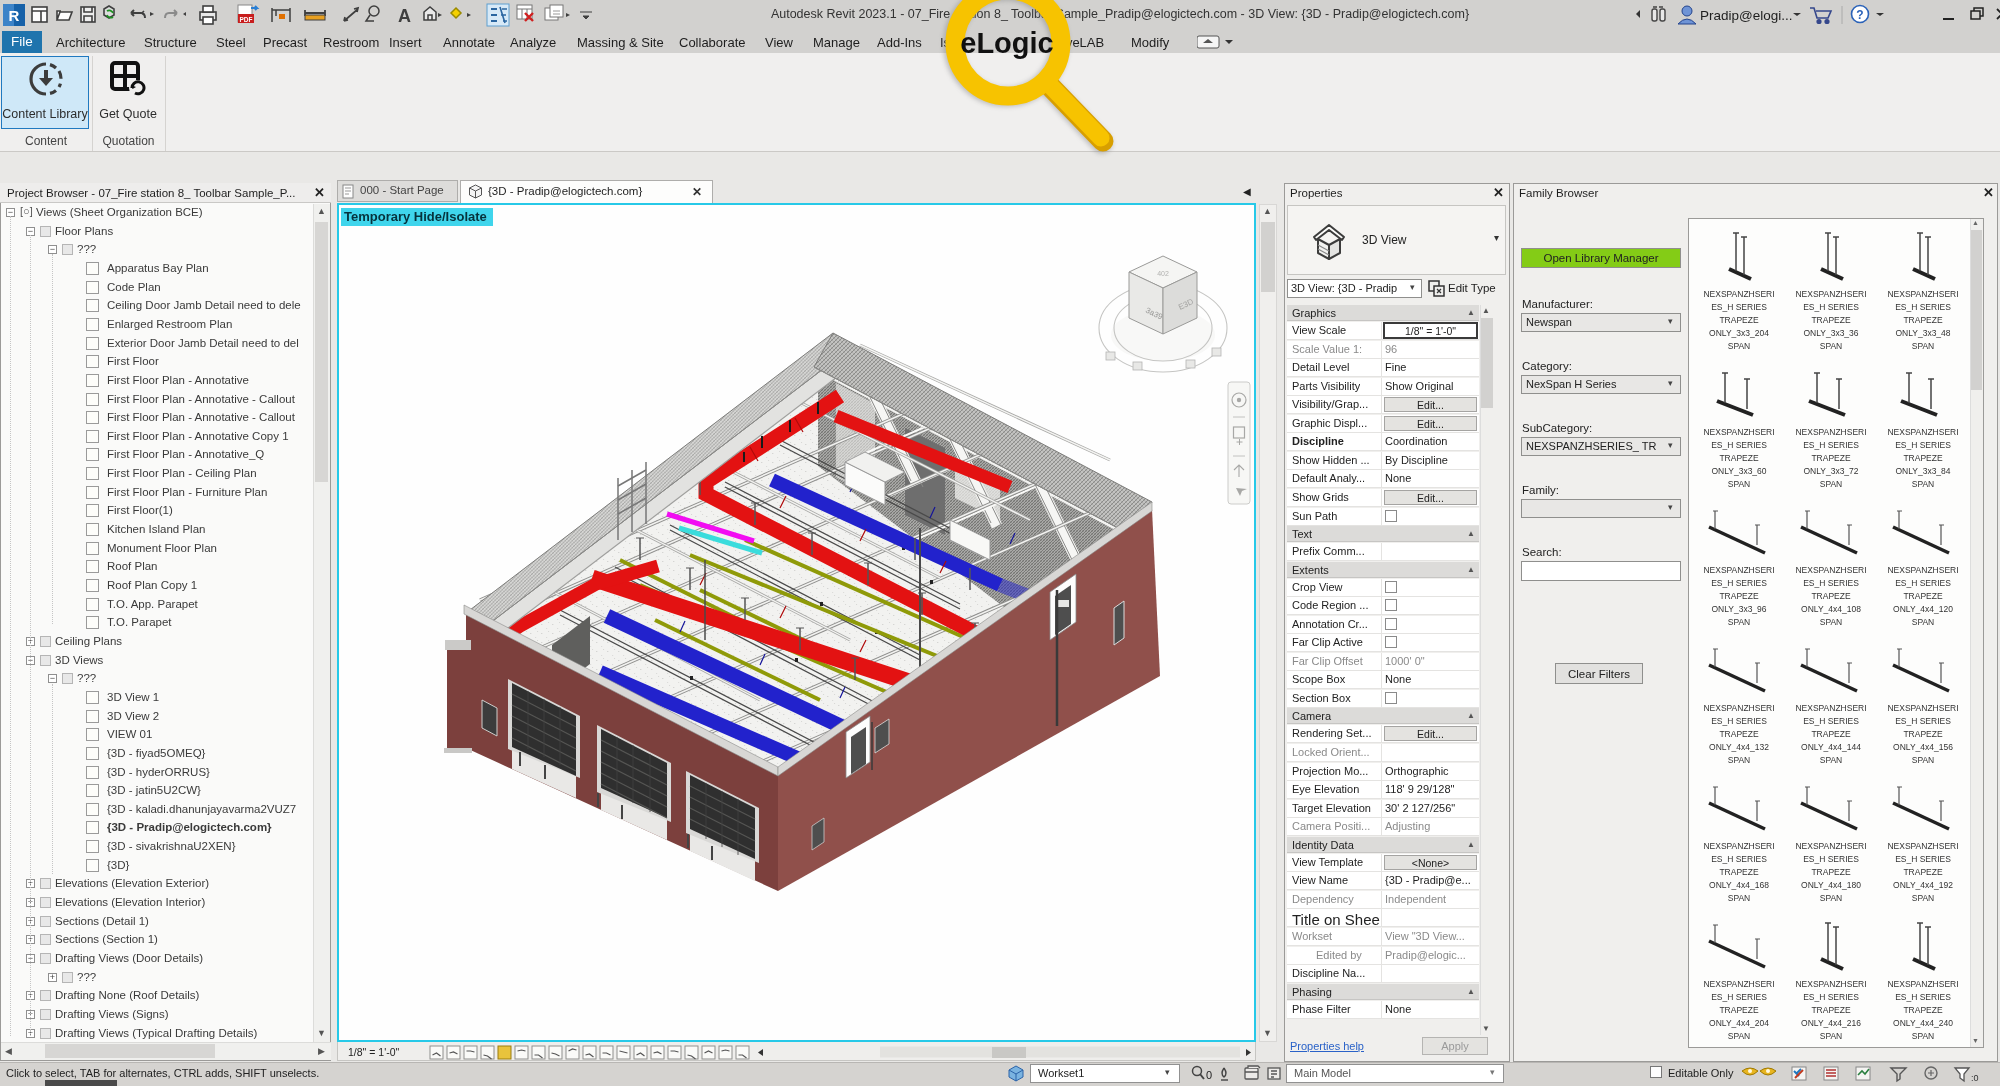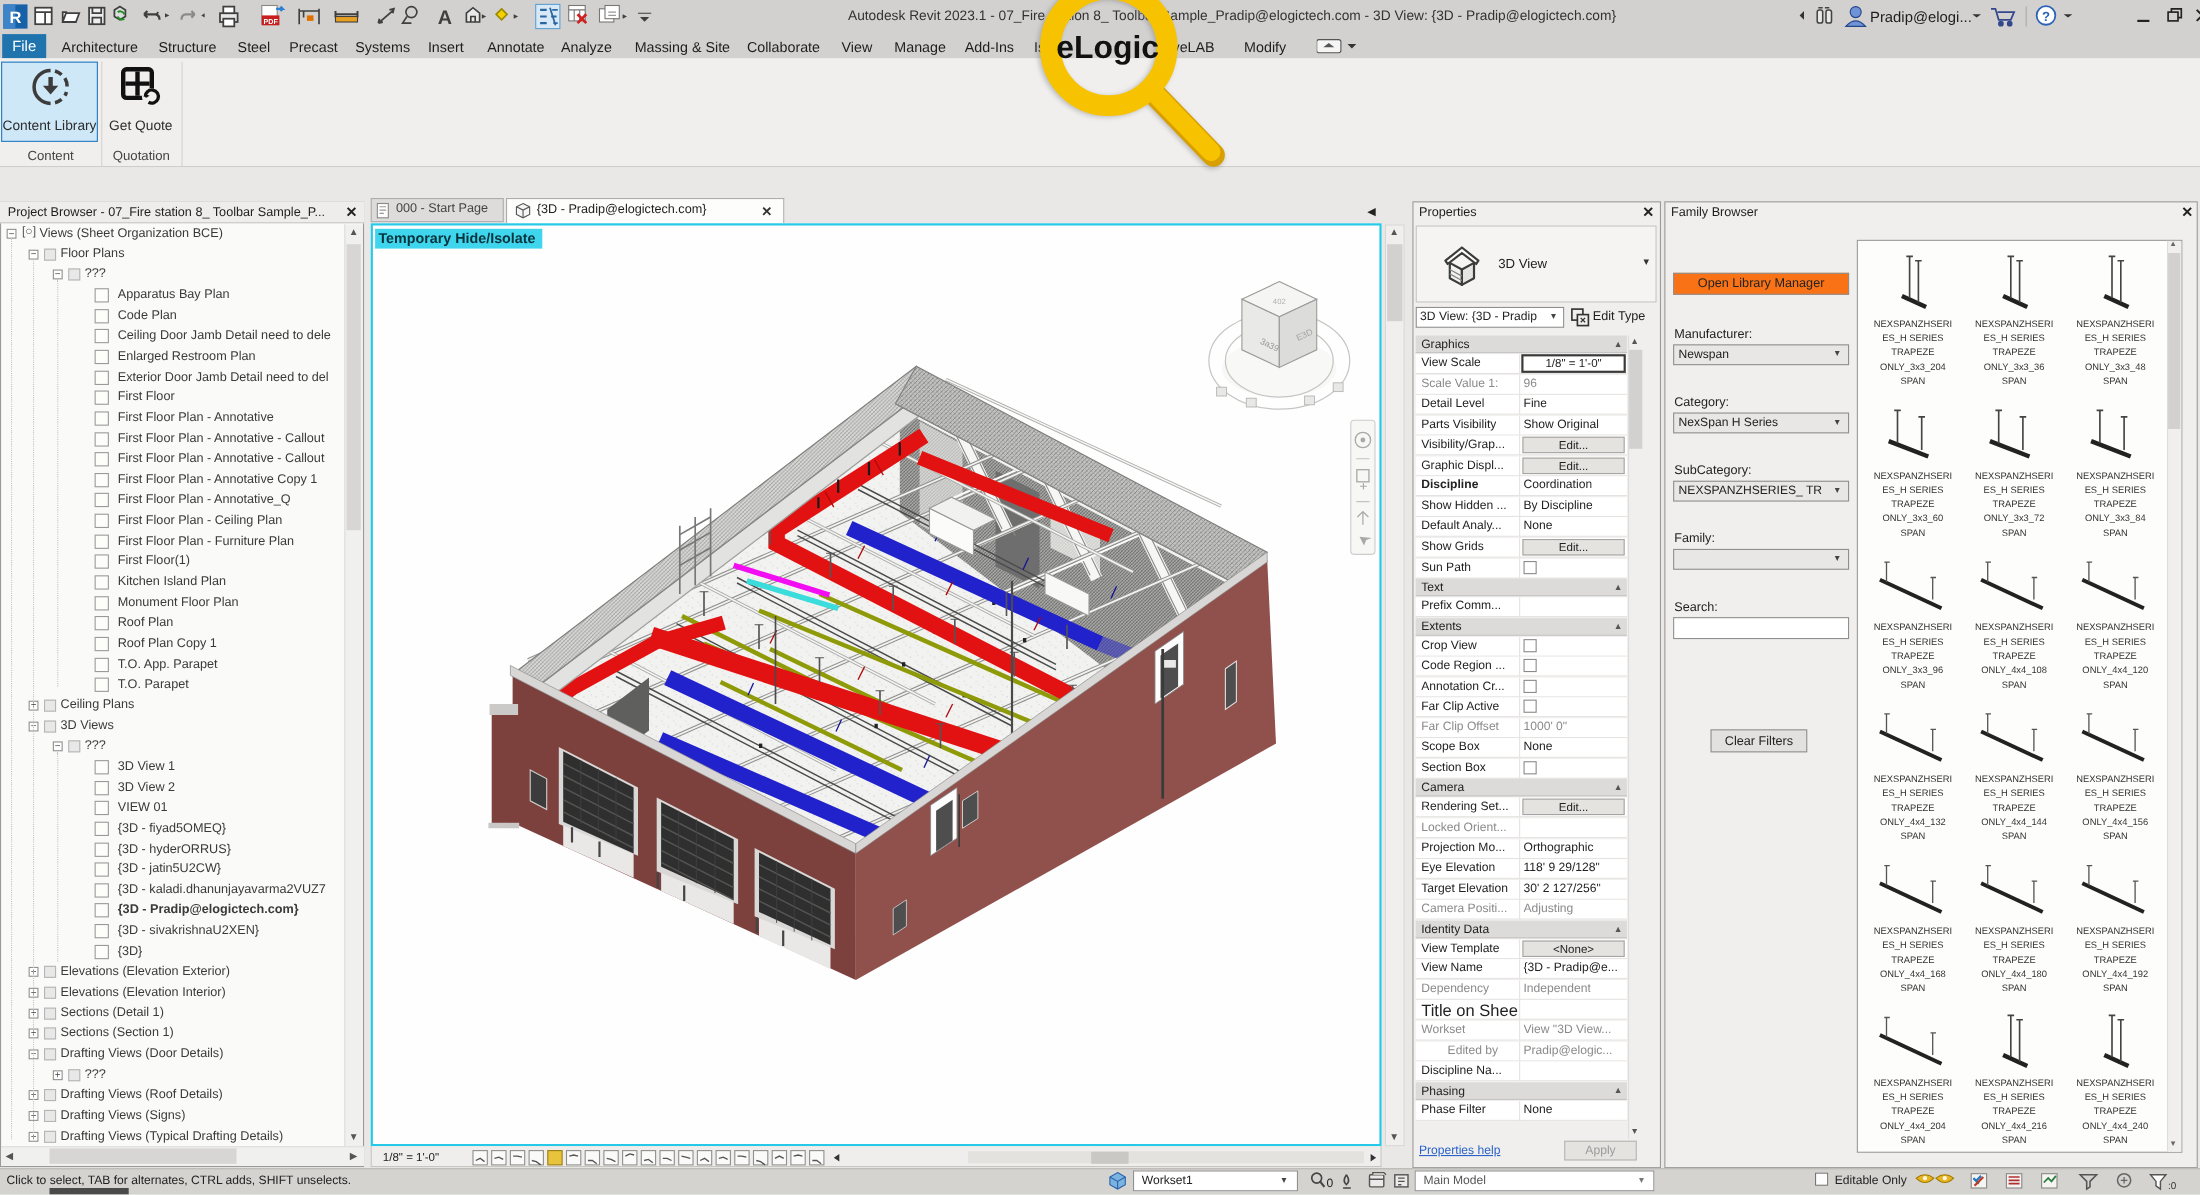--- a/index.html
+++ b/index.html
@@ -100,21 +100,21 @@
       <rect x="341" y="11" width="9" height="8"></rect>
       <path d="M344 11v-3h9v8h-3"></path>
     </g>
 <path d="M367 9 l10 10 m0 -10 l-10 10" stroke="#222" stroke-width="1.8"></path>
 </svg>
 <div class="abs" style="left:2px;top:31px;width:40px;height:22px;background:#1f74ad;color:#fff;font-size:13.5px;text-align:center;line-height:22px;">File</div>
 <div class="abs txt" style="left:56px;top:35px;font-size:13px;color:#1e1e1e;">Architecture</div>
 <div class="abs txt" style="left:144px;top:35px;font-size:13px;color:#1e1e1e;">Structure</div>
 <div class="abs txt" style="left:216px;top:35px;font-size:13px;color:#1e1e1e;">Steel</div>
 <div class="abs txt" style="left:263px;top:35px;font-size:13px;color:#1e1e1e;">Precast</div>
-<div class="abs txt" style="left:323px;top:35px;font-size:13px;color:#1e1e1e;">Systems</div>
+<div class="abs txt" style="left:323px;top:35px;font-size:13px;color:#1e1e1e;">Restroom</div>
 <div class="abs txt" style="left:389px;top:35px;font-size:13px;color:#1e1e1e;">Insert</div>
 <div class="abs txt" style="left:443px;top:35px;font-size:13px;color:#1e1e1e;">Annotate</div>
 <div class="abs txt" style="left:510px;top:35px;font-size:13px;color:#1e1e1e;">Analyze</div>
 <div class="abs txt" style="left:577px;top:35px;font-size:13px;color:#1e1e1e;">Massing &amp; Site</div>
 <div class="abs txt" style="left:679px;top:35px;font-size:13px;color:#1e1e1e;">Collaborate</div>
 <div class="abs txt" style="left:765px;top:35px;font-size:13px;color:#1e1e1e;">View</div>
 <div class="abs txt" style="left:813px;top:35px;font-size:13px;color:#1e1e1e;">Manage</div>
 <div class="abs txt" style="left:877px;top:35px;font-size:13px;color:#1e1e1e;">Add-Ins</div>
 <div class="abs txt" style="left:940px;top:35px;font-size:13px;color:#1e1e1e;">Is</div>
 <div class="abs txt" style="left:1063px;top:35px;font-size:13px;color:#1e1e1e;">lveLAB</div>
@@ -258,21 +258,21 @@
 <div class="abs" style="left:40px;top:934.3499999999992px;width:11px;height:11px;border:1px solid #b5b5b5;background:#e8e8e8;"></div>
 <div class="abs txt" style="left:55px;top:933.3499999999992px;font-size:11.5px;color:#3a3a3a;font-weight:normal;">Sections (Section 1)</div>
 <div class="abs" style="left:26px;top:953.9999999999992px;width:9px;height:9px;border:1px solid #8f8f8f;background:#fff;font-size:9px;line-height:7px;text-align:center;color:#444;">−</div>
 <div class="abs" style="left:40px;top:952.9999999999992px;width:11px;height:11px;border:1px solid #b5b5b5;background:#e8e8e8;"></div>
 <div class="abs txt" style="left:55px;top:951.9999999999992px;font-size:11.5px;color:#3a3a3a;font-weight:normal;">Drafting Views (Door Details)</div>
 <div class="abs" style="left:48px;top:972.6499999999992px;width:9px;height:9px;border:1px solid #8f8f8f;background:#fff;font-size:9px;line-height:7px;text-align:center;color:#444;">+</div>
 <div class="abs" style="left:62px;top:971.6499999999992px;width:11px;height:11px;border:1px solid #b5b5b5;background:#e8e8e8;"></div>
 <div class="abs txt" style="left:77px;top:970.6499999999992px;font-size:11.5px;color:#3a3a3a;font-weight:normal;">???</div>
 <div class="abs" style="left:26px;top:991.2999999999992px;width:9px;height:9px;border:1px solid #8f8f8f;background:#fff;font-size:9px;line-height:7px;text-align:center;color:#444;">+</div>
 <div class="abs" style="left:40px;top:990.2999999999992px;width:11px;height:11px;border:1px solid #b5b5b5;background:#e8e8e8;"></div>
-<div class="abs txt" style="left:55px;top:989.2999999999992px;font-size:11.5px;color:#3a3a3a;font-weight:normal;">Drafting Views (Roof Details)</div>
+<div class="abs txt" style="left:55px;top:989.2999999999992px;font-size:11.5px;color:#3a3a3a;font-weight:normal;">Drafting None (Roof Details)</div>
 <div class="abs" style="left:26px;top:1009.9499999999991px;width:9px;height:9px;border:1px solid #8f8f8f;background:#fff;font-size:9px;line-height:7px;text-align:center;color:#444;">+</div>
 <div class="abs" style="left:40px;top:1008.9499999999991px;width:11px;height:11px;border:1px solid #b5b5b5;background:#e8e8e8;"></div>
 <div class="abs txt" style="left:55px;top:1007.9499999999991px;font-size:11.5px;color:#3a3a3a;font-weight:normal;">Drafting Views (Signs)</div>
 <div class="abs" style="left:26px;top:1028.5999999999992px;width:9px;height:9px;border:1px solid #8f8f8f;background:#fff;font-size:9px;line-height:7px;text-align:center;color:#444;">+</div>
 <div class="abs" style="left:40px;top:1027.5999999999992px;width:11px;height:11px;border:1px solid #b5b5b5;background:#e8e8e8;"></div>
 <div class="abs txt" style="left:55px;top:1026.5999999999992px;font-size:11.5px;color:#3a3a3a;font-weight:normal;">Drafting Views (Typical Drafting Details)</div>
 <div class="abs" style="left:10px;top:216px;width:1px;height:820px;border-left:1px dotted #c5c5c5;"></div>
 <div class="abs" style="left:30px;top:235px;width:1px;height:801px;border-left:1px dotted #c5c5c5;"></div>
 <div class="abs" style="left:52px;top:254px;width:1px;height:370px;border-left:1px dotted #c5c5c5;"></div>
 <div class="abs" style="left:52px;top:684px;width:1px;height:190px;border-left:1px dotted #c5c5c5;"></div>
@@ -838,21 +838,21 @@
 <div class="abs txt" style="left:1385px;top:1002.5999999999991px;font-size:11px;color:#222;max-width:92px;overflow:hidden;">None</div>
 <div class="abs" style="left:1480px;top:305px;width:14px;height:730px;background:#f0efed;border-left:1px solid #ddd;"></div>
 <div class="abs" style="left:1481px;top:318px;width:12px;height:90px;background:#d2d1cf;"></div>
 <div class="abs txt" style="left:1482px;top:306px;font-size:8px;color:#555;">▲</div>
 <div class="abs txt" style="left:1482px;top:1024px;font-size:8px;color:#555;">▼</div>
 <div class="abs txt" style="left:1290px;top:1040px;font-size:11px;color:#2a62c8;text-decoration:underline;">Properties help</div>
 <div class="abs" style="left:1422px;top:1037px;width:66px;height:18px;background:#e4e3e0;border:1px solid #b5b4b2;text-align:center;font-size:11px;color:#9a9a9a;line-height:17px;">Apply</div>
 <div class="abs" style="left:1513px;top:183px;width:485px;height:879px;background:#f0efed;border:1px solid #9b9a98;"></div>
 <div class="abs txt" style="left:1519px;top:187px;font-size:11.5px;color:#1e1e1e;">Family Browser</div>
 <div class="abs txt" style="left:1983px;top:185px;font-size:13px;font-weight:bold;color:#222;">✕</div>
-<div class="abs" style="left:1521px;top:248px;width:160px;height:20px;background:#f97316;border:1px solid #8f8f8d;text-align:center;font-size:11.5px;color:#222;line-height:19px;">Open Library Manager</div>
+<div class="abs" style="left:1521px;top:248px;width:160px;height:20px;background:#84cc16;border:1px solid #8f8f8d;text-align:center;font-size:11.5px;color:#222;line-height:19px;">Open Library Manager</div>
 <div class="abs txt" style="left:1522px;top:298px;font-size:11.5px;color:#222;">Manufacturer:</div>
 <div class="abs" style="left:1521px;top:313px;width:160px;height:19px;background:#e8e7e5;border:1px solid #8f8f8d;"></div>
 <div class="abs txt" style="left:1526px;top:316px;font-size:11px;color:#222;">Newspan</div>
 <div class="abs txt" style="left:1668px;top:316px;font-size:9px;color:#444;">▾</div>
 <div class="abs txt" style="left:1522px;top:360px;font-size:11.5px;color:#222;">Category:</div>
 <div class="abs" style="left:1521px;top:375px;width:160px;height:19px;background:#e8e7e5;border:1px solid #8f8f8d;"></div>
 <div class="abs txt" style="left:1526px;top:378px;font-size:11px;color:#222;">NexSpan H Series</div>
 <div class="abs txt" style="left:1668px;top:378px;font-size:9px;color:#444;">▾</div>
 <div class="abs txt" style="left:1522px;top:422px;font-size:11.5px;color:#222;">SubCategory:</div>
 <div class="abs" style="left:1521px;top:437px;width:160px;height:19px;background:#e8e7e5;border:1px solid #8f8f8d;"></div>

